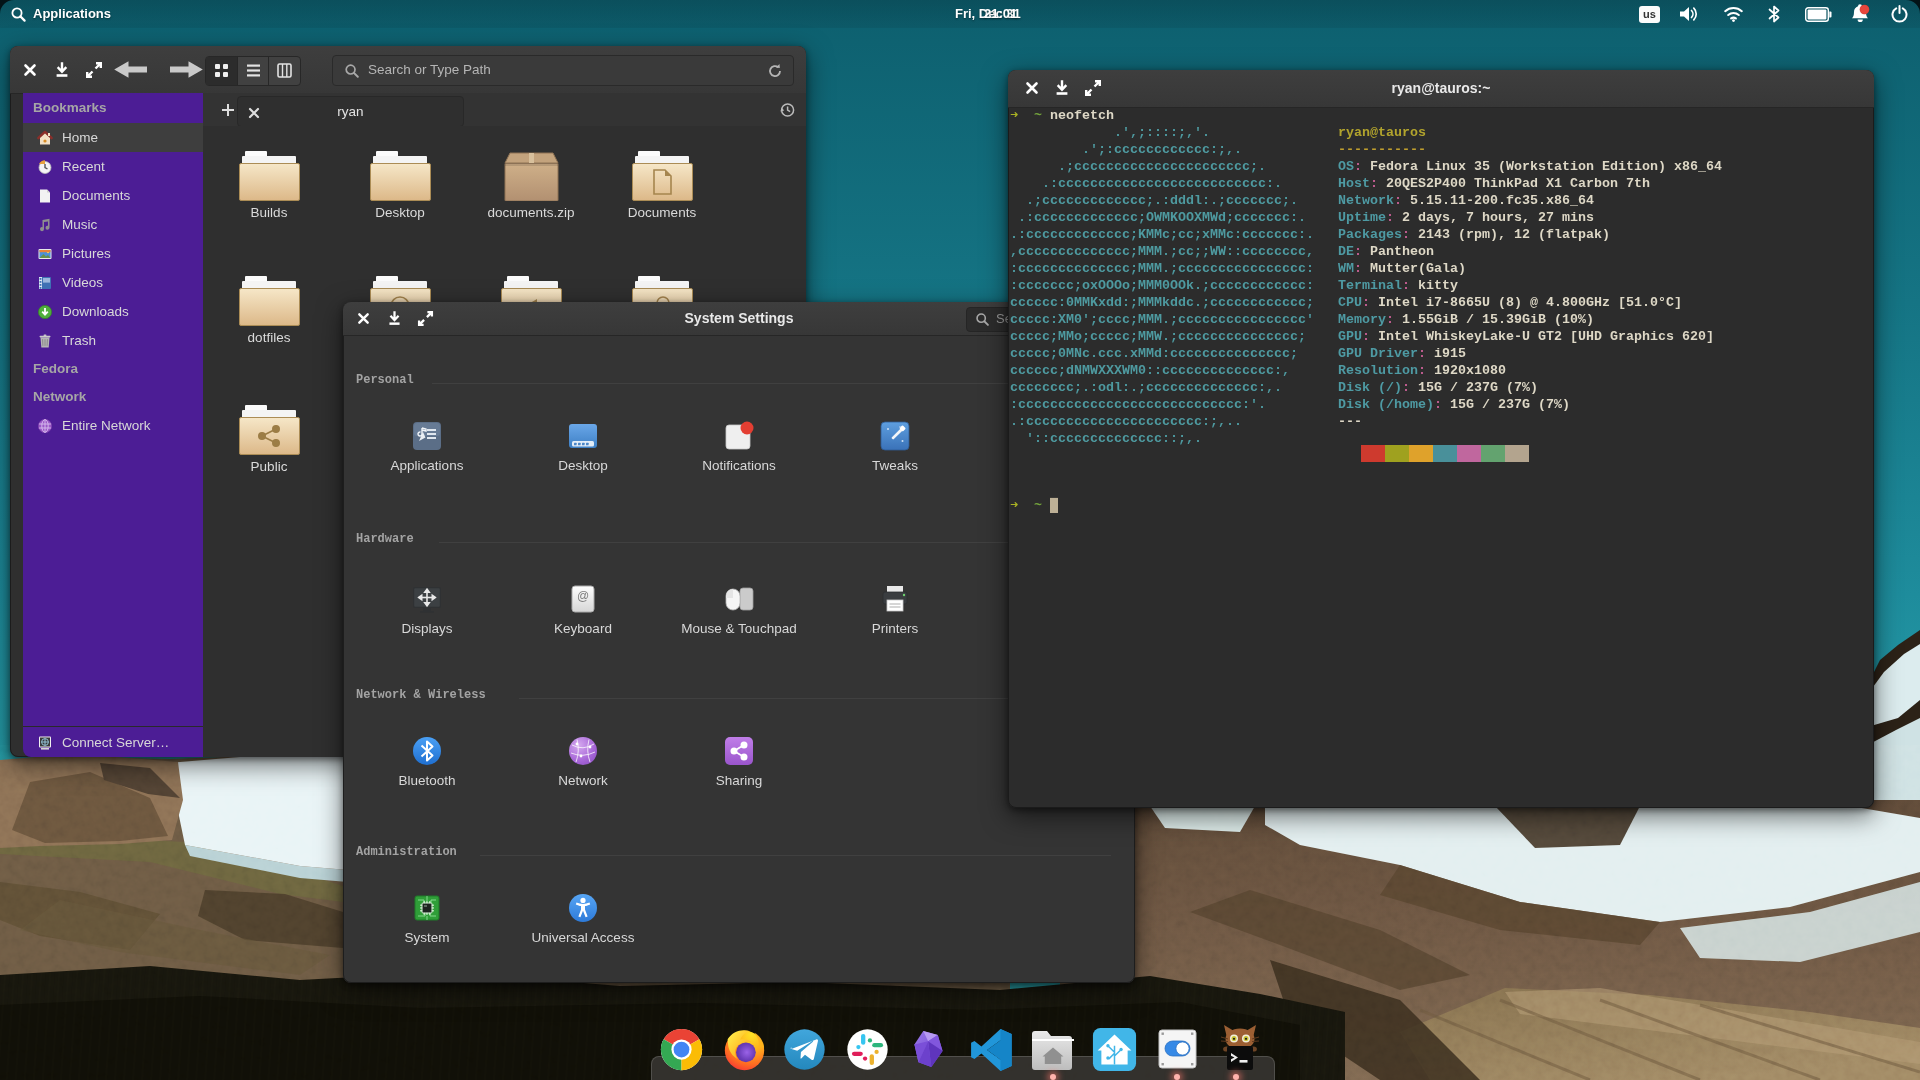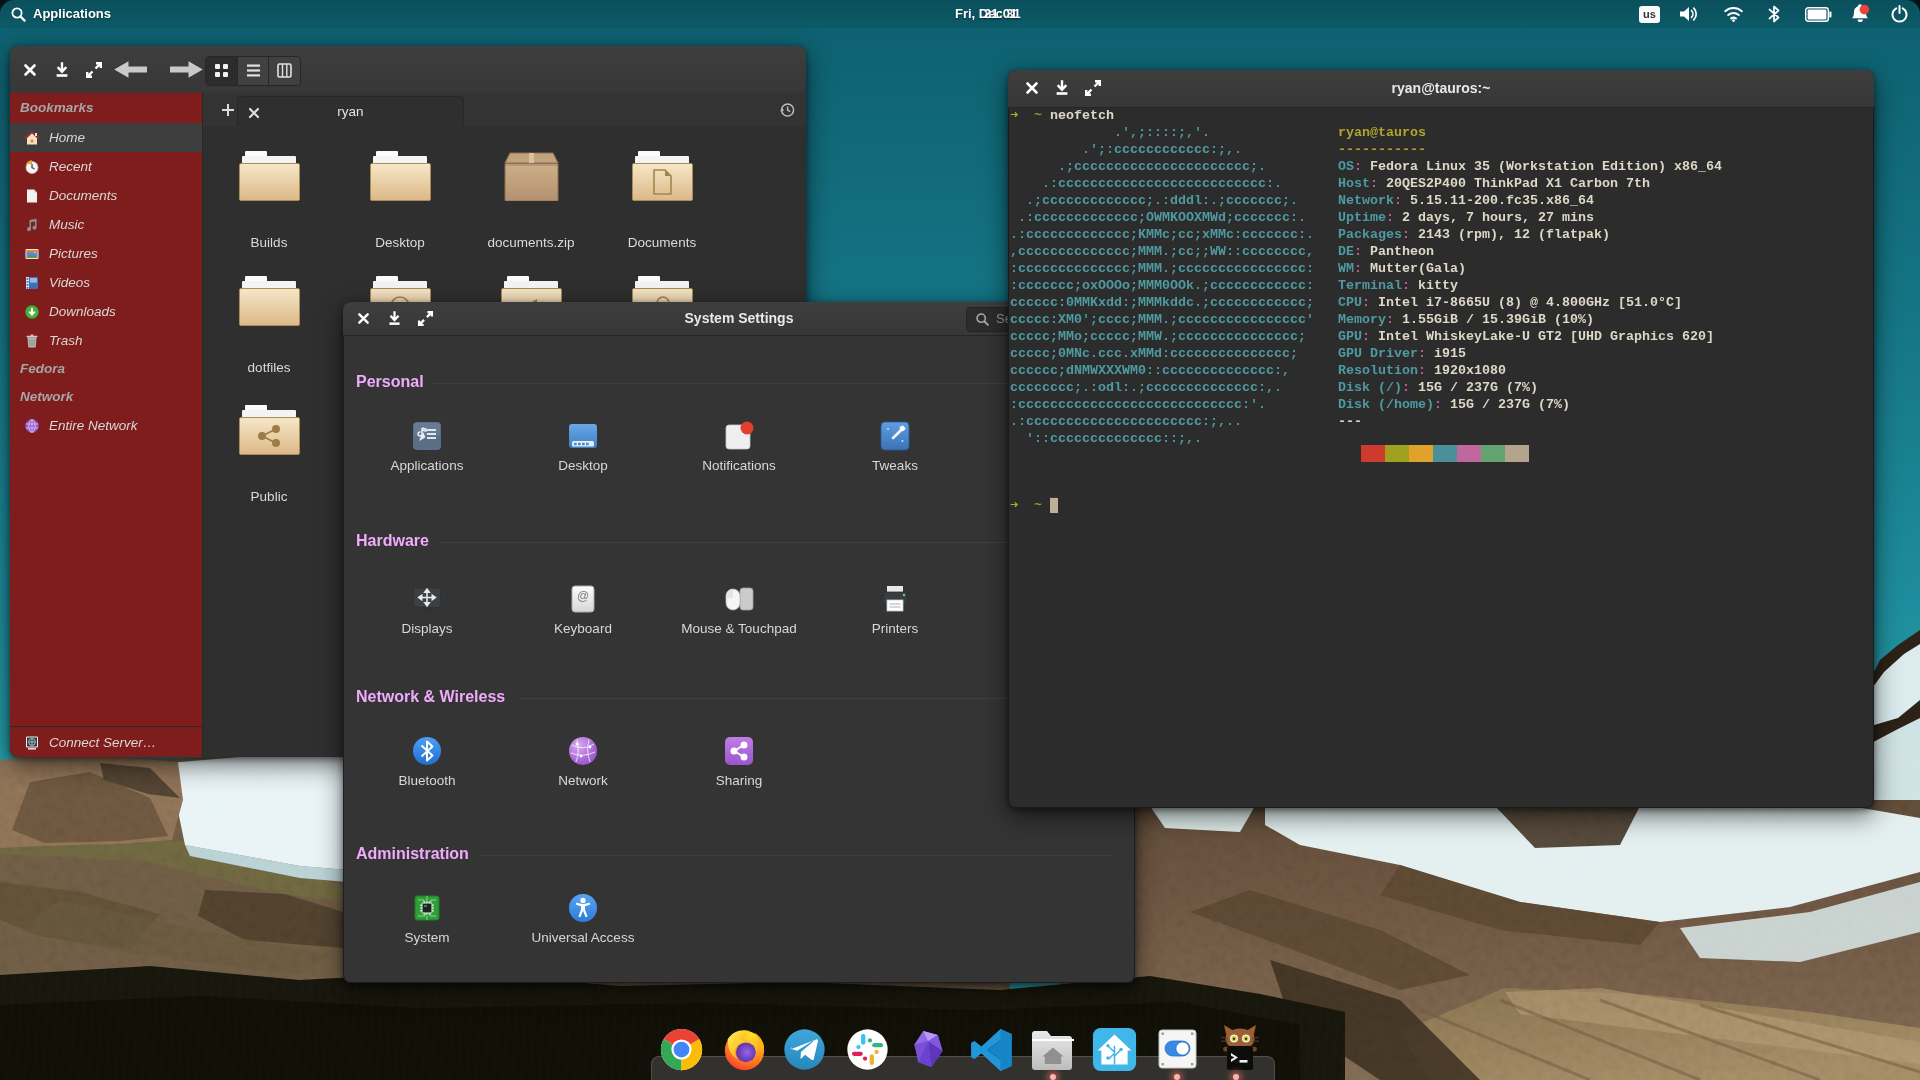--- a/index.html
+++ b/index.html
@@ -9,34 +9,34 @@
   
   #panel{position:absolute;left:0;top:0;width:1920px;height:28px;background:linear-gradient(180deg,rgba(0,8,12,0.18),rgba(0,8,12,0.08));z-index:40;color:#fff;}
   #panel .ptxt{font-weight:bold;font-size:13px;text-shadow:0 1px 2px rgba(0,0,0,0.45);}
   
   .win{position:absolute;border-radius:8px;box-shadow:0 8px 26px rgba(0,0,0,0.55),0 2px 6px rgba(0,0,0,0.45);outline:1px solid rgba(20,20,20,0.7);outline-offset:-1px;}
   .hdr{position:absolute;left:0;top:0;right:0;background:linear-gradient(180deg,#3e3e3e,#373737);border-bottom:1px solid #262626;border-radius:8px 8px 0 0;}
   .ttl{font-weight:bold;color:#e9e9e9;}
   
   #fwin{left:10px;top:46px;width:796px;height:711px;background:#2f2f2f;z-index:10;}
   #fhdr{height:47px;}
-  #fside{position:absolute;left:0;top:47px;width:192px;bottom:0;background:#7f1d1d;border-right:1px solid #282828;border-radius:0 0 0 8px;font-style:italic;}
+  #fside{position:absolute;left:13px;top:47px;width:192px;bottom:0;background:#4c1d95;border-right:1px solid #282828;border-radius:0 0 0 8px;}
   .srow{position:absolute;left:0;width:100%;height:29px;display:flex;align-items:center;}
   .srow .sic{margin-left:14px;width:16px;height:16px;flex:0 0 16px;}
   .srow .stx{margin-left:9px;font-size:13.5px;color:#d8d8d8;}
   .shead{position:absolute;left:10px;font-size:13.5px;font-weight:bold;color:#a6a6a6;}
   #ftabs{position:absolute;left:193px;top:47px;right:0;height:33px;background:#333333;border-bottom:1px solid #2a2a2a;}
   #fbody{position:absolute;left:193px;top:80px;right:0;bottom:0;background:#2f2f2f;border-radius:0 0 8px 0;}
   .fitem{position:absolute;width:110px;text-align:center;}
-  .fitem .flab{margin-top:30px;font-size:13.5px;color:#dadada;}
+  .fitem .flab{margin-top:0;font-size:13.5px;color:#dadada;}
   
   #swin{left:343px;top:302px;width:792px;height:681px;background:#343434;z-index:20;}
   #shdr{height:33px;}
   .sect{position:absolute;left:13px;right:24px;height:20px;}
-  .sect .slab{position:absolute;left:0;top:0;font-size:16px;font-weight:bold;color:#f0abfc;}
+  .sect .slab{position:absolute;left:0;top:0;font-size:12px;font-weight:bold;color:#a3a3a3;font-family:Liberation Mono, monospace;}
   .sect .sline{position:absolute;right:0;top:10px;height:1px;background:#404040;}
   .sitem{position:absolute;width:140px;text-align:center;}
   .sitem .ilab{margin-top:2px;font-size:13.5px;color:#d8d8d8;}
   .sitem svg{display:inline-block;}
   
   #twin{left:1008px;top:70px;width:866px;height:738px;background:#2c2c2c;z-index:30;}
   #thdr{height:37px;}
   .tpre{position:absolute;margin:0;font-family:"Liberation Mono",monospace;font-size:13.334px;line-height:17px;font-weight:bold;white-space:pre;}
   .c-art{color:#4e9aa0;}
   .c-lbl{color:#4e9aa3;}
@@ -214,20 +214,31 @@
       </div>
       <div style="flex:1;position:relative;">
         <svg class="abs" style="left:8px;top:6px" width="15" height="15" viewBox="0 0 15 15">
               <rect x="1" y="1" width="13" height="13" rx="1.5" fill="none" stroke="#e3e3e3" stroke-width="1.6"></rect>
               <line x1="5.5" y1="1" x2="5.5" y2="14" stroke="#e3e3e3" stroke-width="1.4"></line>
               <line x1="9.8" y1="1" x2="9.8" y2="14" stroke="#e3e3e3" stroke-width="1.4"></line>
             </svg>
       </div>
     </div>
 
+    <div class="abs" style="left:322px;top:9px;width:460px;height:29px;background:#3a3a3a;border:1px solid #2a2a2a;border-radius:4px;">
+      <svg class="abs" style="left:11px;top:7px" width="16" height="16" viewBox="0 0 16 16">
+            <circle cx="6.6" cy="6.6" r="4.4" fill="none" stroke="#a8a8a8" stroke-width="1.7"></circle>
+            <line x1="9.9" y1="9.9" x2="13.8" y2="13.8" stroke="#a8a8a8" stroke-width="2" stroke-linecap="round"></line>
+          </svg>
+      <div class="abs" style="left:35px;top:6px;font-size:13.5px;color:#b5b5b5;">Search or Type Path</div>
+      <svg class="abs" style="right:10px;top:7px" width="16" height="16" viewBox="0 0 16 16">
+            <path d="M13 8 a5 5 0 1 1 -1.7-3.7" fill="none" stroke="#b5b5b5" stroke-width="1.8"></path>
+            <path d="M12.5 1 L12.8 4.9 L9 4.6 Z" fill="#b5b5b5"></path>
+          </svg>
+    </div>
   </div>
   <div id="fside">
     <div class="shead" style="top:7px;">Bookmarks</div>
     <div class="srow" style="top:30px;background:#3e3e3e;">
       <svg class="sic" viewBox="0 0 16 16">
             <path d="M1.5 8 L8 2 L14.5 8" fill="none" stroke="#8b2f2a" stroke-width="2.6" stroke-linecap="round" stroke-linejoin="round"></path>
             <path d="M3 8 L8 3.5 L13 8 V14.5 H3 Z" fill="#f3e1c6"></path>
             <path d="M11 3 h2 v3 h-2 z" fill="#f3e1c6"></path>
             <circle cx="8" cy="11" r="1.6" fill="#d98d26"></circle>
           </svg>

